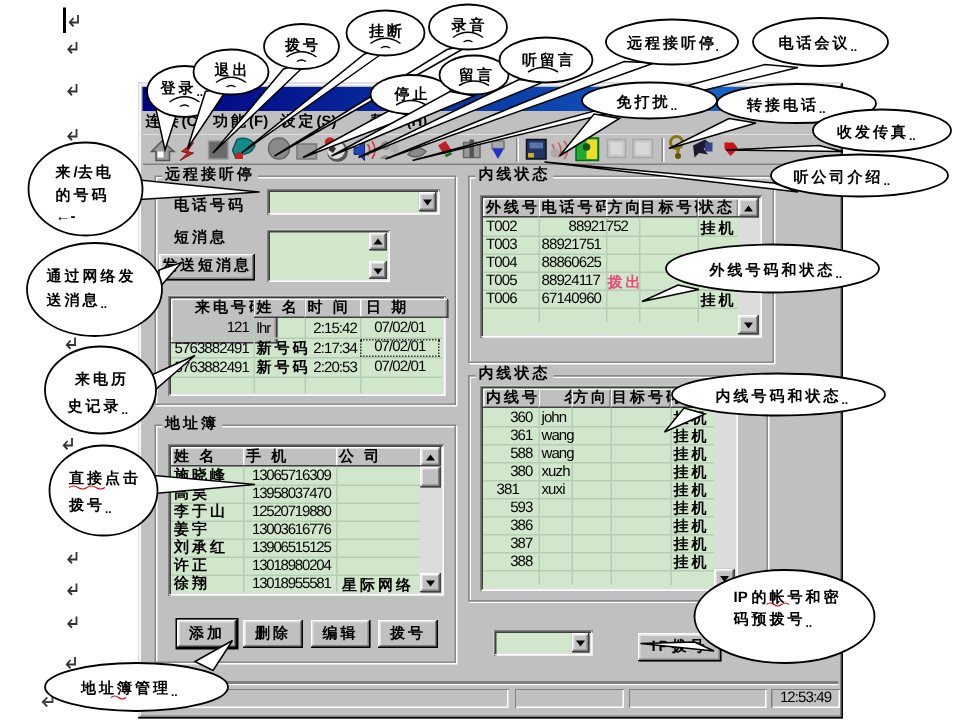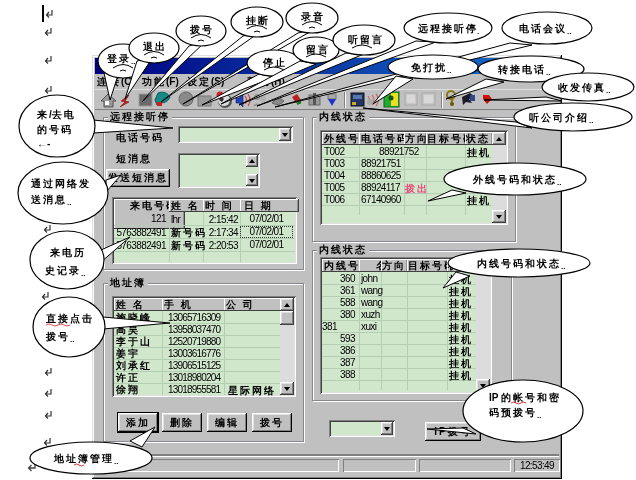--- a/index.html
+++ b/index.html
@@ -269,21 +269,21 @@
     <div class="abs c10" style="left:449px;top:274px">挂机</div>
 <div class="abs t11" style="left:322px;top:285px;width:33px;text-align:right">361</div>
     <div class="abs t11" style="left:361px;top:285px">wang</div>
     <div class="abs c10" style="left:449px;top:286px">挂机</div>
 <div class="abs t11" style="left:322px;top:297px;width:33px;text-align:right">588</div>
     <div class="abs t11" style="left:361px;top:297px">wang</div>
     <div class="abs c10" style="left:449px;top:298px">挂机</div>
 <div class="abs t11" style="left:322px;top:309px;width:33px;text-align:right">380</div>
     <div class="abs t11" style="left:361px;top:309px">xuzh</div>
     <div class="abs c10" style="left:449px;top:310px">挂机</div>
-<div class="abs t11" style="left:322px;top:321px;width:33px;text-align:left">381</div>
+<div class="abs t11" style="left:322px;top:321px;width:33px;text-align:center">381</div>
     <div class="abs t11" style="left:361px;top:321px">xuxi</div>
     <div class="abs c10" style="left:449px;top:322px">挂机</div>
 <div class="abs t11" style="left:322px;top:333px;width:33px;text-align:right">593</div>
     <div class="abs c10" style="left:449px;top:334px">挂机</div>
 <div class="abs t11" style="left:322px;top:345px;width:33px;text-align:right">386</div>
     <div class="abs c10" style="left:449px;top:346px">挂机</div>
 <div class="abs t11" style="left:322px;top:357px;width:33px;text-align:right">387</div>
     <div class="abs c10" style="left:449px;top:358px">挂机</div>
 <div class="abs t11" style="left:322px;top:369px;width:33px;text-align:right">388</div>
     <div class="abs c10" style="left:449px;top:370px">挂机</div>

